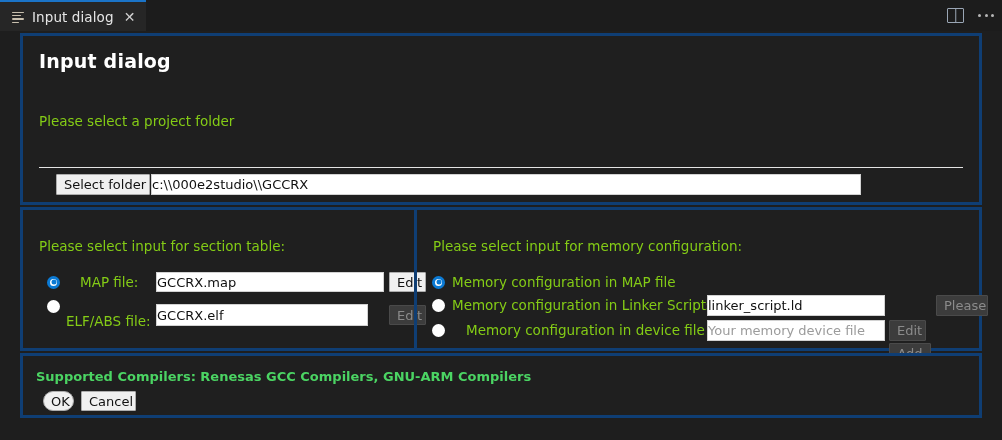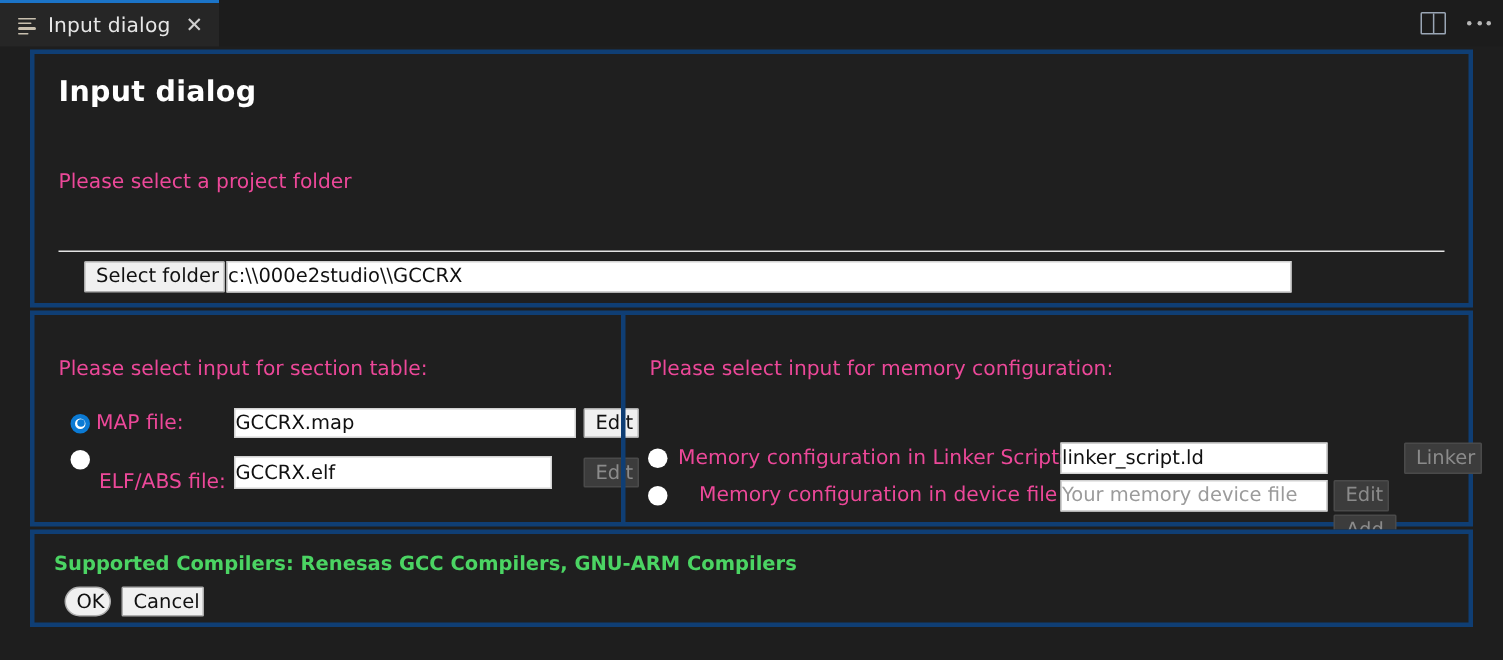--- a/index.html
+++ b/index.html
@@ -126,21 +126,21 @@
   .dialog-title {
     position: absolute;
     left: 16px; top: 14px;
     font-size: 19px;
     font-weight: bold;
     color: #ffffff;
     letter-spacing: .2px;
   }
   .label-plain {
     font-size: 13.5px;
-    color: #ec4899;
+    color: #84cc16;
     white-space: nowrap;
   }
 
   #lbl-project-folder { position:absolute; left:16px; top:77px; }
   #lbl-section-table  { position:absolute; left:16px; top:28px; }
   #lbl-memory-config  { position:absolute; left:16px; top:28px; }
 
   
   .btn {
     font-family: "DejaVu Sans", "Liberation Sans", sans-serif;
@@ -202,21 +202,21 @@
   .radio.checked::after {
     content: "";
     position: absolute;
     left: 50%; top: 50%;
     width: 5px; height: 5px;
     border-radius: 50%;
     background: #0b7ad4;
     transform: translate(-50%,-50%);
   }
 
-  #row-map  { position:absolute; left:24px; top:64px; display:flex; align-items:center; gap:4px; }
+  #row-map  { position:absolute; left:24px; top:64px; display:flex; align-items:center; gap:20px; }
   #row-elf  { position:absolute; left:24px; top:90px; display:flex; align-items:flex-start; gap:6px; width:110px; }
   #row-elf .label-plain { white-space: normal; line-height: 15px; margin-top: 14px; }
 
   #inp-map { position:absolute; left:133px; top:62px; width:228px; height:20px; }
   #btn-edit-map { position:absolute; left:366px; top:62px; width:37px; height:20px; }
   #inp-elf { position:absolute; left:133px; top:94px; width:212px; height:22px; }
   #btn-edit-elf { position:absolute; left:366px; top:95px; width:37px; height:20px; }
 
   
   .mem-row {
@@ -303,28 +303,32 @@
     </div>
     <input class="txt" id="inp-elf" type="text" value="GCCRX.elf" style="">
     <button class="btn disabled" id="btn-edit-elf">Edit</button>
   </div>
 
   <div class="vdivider"></div>
 
   <div style="position:absolute; left:394px; top:0; right:0; bottom:0;">
     <div class="label-plain" id="lbl-memory-config">Please select input for memory configuration:</div>
 
+    <div class="mem-row" id="mem-row-1">
+      <span class="radio checked"></span>
+      <span class="label-plain">Memory configuration in MAP file</span>
+    </div>
 
     <div class="mem-row" id="mem-row-2">
       <span class="radio"></span>
       <span class="label-plain">Memory configuration in Linker Scripts</span>
     </div>
     <input class="txt" id="inp-linker" type="text" value="linker_script.ld" style="">
     <button class="btn disabled" id="btn-add">Add</button>
-    <button class="btn disabled" id="btn-delete">Linker</button>
+    <button class="btn disabled" id="btn-delete">Please</button>
 
     <div class="mem-row" id="mem-row-3">
       <span class="radio"></span>
       <span class="label-plain">Memory configuration in device file</span>
     </div>
     <input class="txt" id="inp-device" type="text" placeholder="Your memory device file" style="">
     <button class="btn disabled" id="btn-edit-device">Edit</button>
   </div>
 </div>
 

